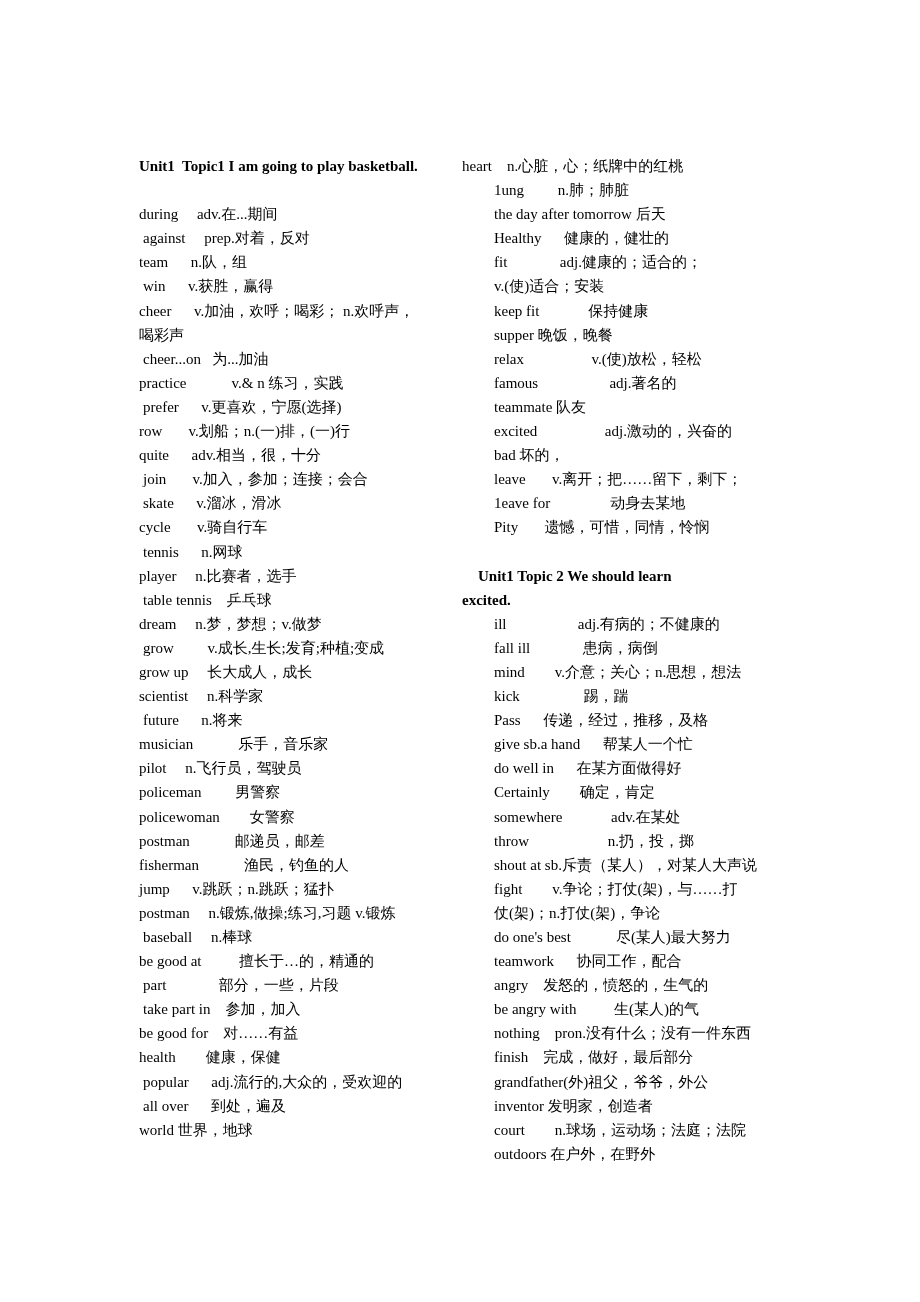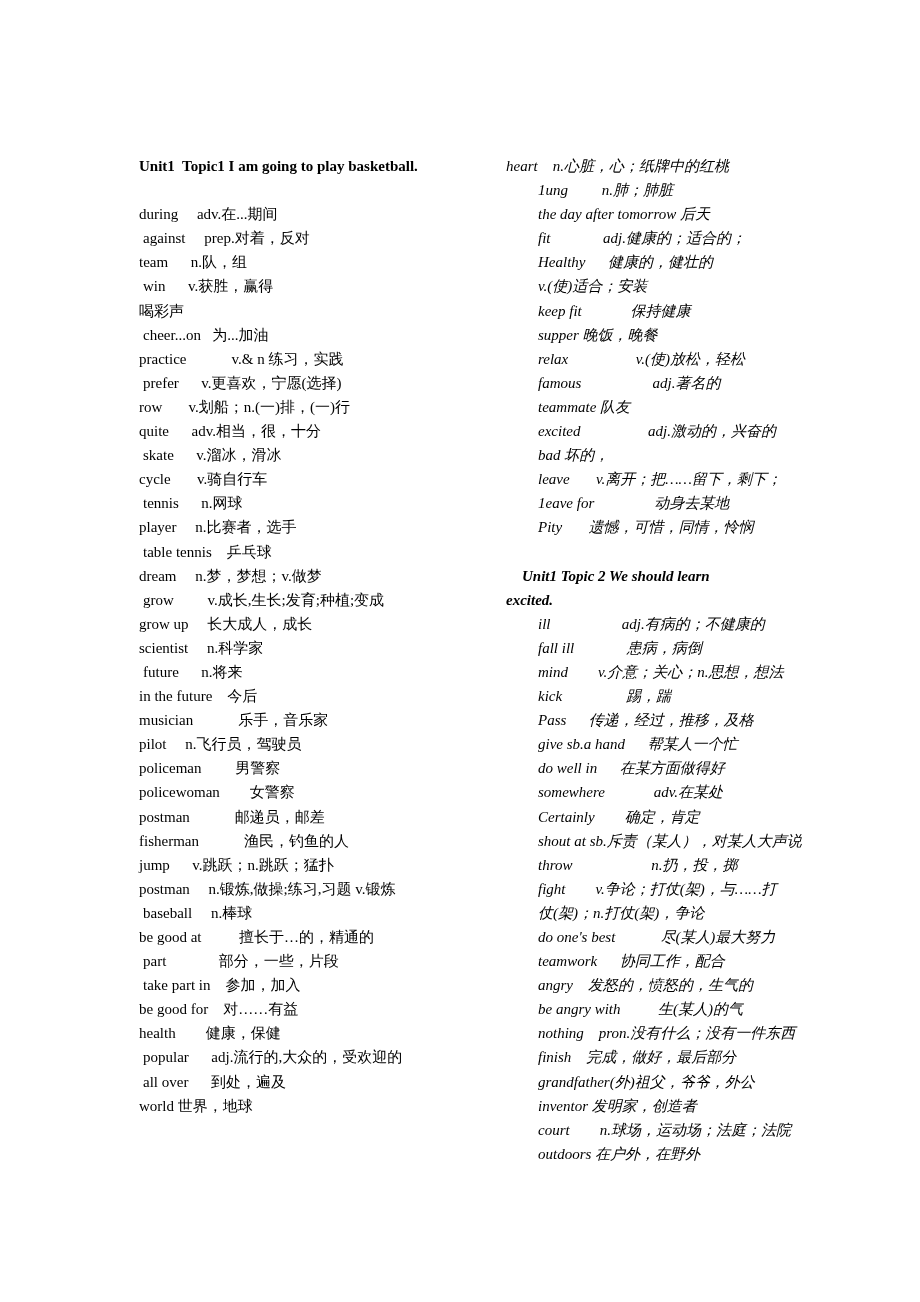--- a/index.html
+++ b/index.html
@@ -1,57 +1,58 @@
 <!DOCTYPE html>
 <html><head>
 <meta charset="utf-8">
 <style>
   html, body { margin: 0; padding: 0; background: #ffffff; }
   body { width: 920px; height: 1302px; position: relative; overflow: hidden;
          font-family: "Liberation Serif", "DejaVu Serif", serif; color: #000; }
   .page { position: absolute; left: 0; top: 0; width: 920px; height: 1302px; margin-top: 40px; }
   .col { position: absolute; top: 114px; font-size: 15px; line-height: 24.1px; }
   .col-left { left: 139px; width: 320px; }
-  .col-right { left: 506px; width: 320px; font-style: italic; }
+  .col-right { left: 462px; width: 320px; }
   .line { white-space: pre; height: 24.1px; }
   .heading { font-weight: bold; }
   .ind1 { padding-left: 4px; }
   .ind-r { padding-left: 32px; }
   .ind-h { padding-left: 16px; }
   .blank { height: 24.1px; }
 </style>
 </head>
 <body>
 
 <div class="page">
   <div class="col col-left">
     <div class="line heading">Unit1  Topic1 I am going to play basketball.</div>
     <div class="blank"></div>
     <div id="left-list">
         <div class="line"><span>during</span><span>     </span><span>adv.在...期间</span></div>
         <div class="line ind1"><span>against</span><span>     </span><span>prep.对着，反对</span></div>
         <div class="line"><span>team</span><span>      </span><span>n.队，组</span></div>
         <div class="line ind1"><span>win</span><span>      </span><span>v.获胜，赢得</span></div>
+        <div class="line"><span>cheer</span><span>      </span><span>v.加油，欢呼；喝彩； n.欢呼声，</span></div>
         <div class="line"><span></span><span></span><span>喝彩声</span></div>
         <div class="line ind1"><span>cheer...on</span><span>   </span><span>为...加油</span></div>
         <div class="line"><span>practice</span><span>            </span><span>v.&amp; n 练习，实践</span></div>
         <div class="line ind1"><span>prefer</span><span>      </span><span>v.更喜欢，宁愿(选择)</span></div>
         <div class="line"><span>row</span><span>       </span><span>v.划船；n.(一)排，(一)行</span></div>
         <div class="line"><span>quite</span><span>      </span><span>adv.相当，很，十分</span></div>
+        <div class="line ind1"><span>join</span><span>       </span><span>v.加入，参加；连接；会合</span></div>
         <div class="line ind1"><span>skate</span><span>      </span><span>v.溜冰，滑冰</span></div>
         <div class="line"><span>cycle</span><span>       </span><span>v.骑自行车</span></div>
         <div class="line ind1"><span>tennis</span><span>      </span><span>n.网球</span></div>
         <div class="line"><span>player</span><span>     </span><span>n.比赛者，选手</span></div>
         <div class="line ind1"><span>table tennis</span><span>    </span><span>乒乓球</span></div>
         <div class="line"><span>dream</span><span>     </span><span>n.梦，梦想；v.做梦</span></div>
         <div class="line ind1"><span>grow</span><span>         </span><span>v.成长,生长;发育;种植;变成</span></div>
         <div class="line"><span>grow up</span><span>     </span><span>长大成人，成长</span></div>
         <div class="line"><span>scientist</span><span>     </span><span>n.科学家</span></div>
         <div class="line ind1"><span>future</span><span>      </span><span>n.将来</span></div>
-        <div class="line"><span>in the future</span><span>    </span><span>今后</span></div>
         <div class="line"><span>musician</span><span>            </span><span>乐手，音乐家</span></div>
         <div class="line"><span>pilot</span><span>     </span><span>n.飞行员，驾驶员</span></div>
         <div class="line"><span>policeman</span><span>         </span><span>男警察</span></div>
         <div class="line"><span>policewoman</span><span>        </span><span>女警察</span></div>
         <div class="line"><span>postman</span><span>            </span><span>邮递员，邮差</span></div>
         <div class="line"><span>fisherman</span><span>            </span><span>渔民，钓鱼的人</span></div>
         <div class="line"><span>jump</span><span>      </span><span>v.跳跃；n.跳跃；猛扑</span></div>
         <div class="line"><span>postman</span><span>     </span><span>n.锻炼,做操;练习,习题 v.锻炼</span></div>
         <div class="line ind1"><span>baseball</span><span>     </span><span>n.棒球</span></div>
         <div class="line"><span>be good at</span><span>          </span><span>擅长于…的，精通的</span></div>
@@ -63,22 +64,22 @@
         <div class="line ind1"><span>all over</span><span>      </span><span>到处，遍及</span></div>
         <div class="line"><span>world</span><span> </span><span>世界，地球</span></div>
       </div>
   </div>
 
   <div class="col col-right">
     <div id="right-list-1">
         <div class="line"><span>heart</span><span>    </span><span>n.心脏，心；纸牌中的红桃</span></div>
         <div class="line ind-r"><span>1ung</span><span>         </span><span>n.肺；肺脏</span></div>
         <div class="line ind-r"><span>the day after tomorrow</span><span> </span><span>后天</span></div>
+        <div class="line ind-r"><span>Healthy</span><span>      </span><span>健康的，健壮的</span></div>
         <div class="line ind-r"><span>fit</span><span>              </span><span>adj.健康的；适合的；</span></div>
-        <div class="line ind-r"><span>Healthy</span><span>      </span><span>健康的，健壮的</span></div>
         <div class="line ind-r"><span></span><span></span><span>v.(使)适合；安装</span></div>
         <div class="line ind-r"><span>keep fit</span><span>             </span><span>保持健康</span></div>
         <div class="line ind-r"><span>supper</span><span> </span><span>晚饭，晚餐</span></div>
         <div class="line ind-r"><span>relax</span><span>                  </span><span>v.(使)放松，轻松</span></div>
         <div class="line ind-r"><span>famous</span><span>                   </span><span>adj.著名的</span></div>
         <div class="line ind-r"><span>teammate</span><span> </span><span>队友</span></div>
         <div class="line ind-r"><span>excited</span><span>                  </span><span>adj.激动的，兴奋的</span></div>
         <div class="line ind-r"><span>bad</span><span> </span><span>坏的，</span></div>
         <div class="line ind-r"><span>leave</span><span>       </span><span>v.离开；把……留下，剩下；</span></div>
         <div class="line ind-r"><span>1eave for</span><span>                </span><span>动身去某地</span></div>
@@ -88,24 +89,24 @@
     <div class="line heading ind-h">Unit1 Topic 2 We should learn</div>
     <div class="line heading">excited.</div>
     <div id="right-list-2">
         <div class="line ind-r"><span>ill</span><span>                   </span><span>adj.有病的；不健康的</span></div>
         <div class="line ind-r"><span>fall ill</span><span>              </span><span>患病，病倒</span></div>
         <div class="line ind-r"><span>mind</span><span>        </span><span>v.介意；关心；n.思想，想法</span></div>
         <div class="line ind-r"><span>kick</span><span>                 </span><span>踢，踹</span></div>
         <div class="line ind-r"><span>Pass</span><span>      </span><span>传递，经过，推移，及格</span></div>
         <div class="line ind-r"><span>give sb.a hand</span><span>      </span><span>帮某人一个忙</span></div>
         <div class="line ind-r"><span>do well in</span><span>      </span><span>在某方面做得好</span></div>
+        <div class="line ind-r"><span>Certainly</span><span>        </span><span>确定，肯定</span></div>
         <div class="line ind-r"><span>somewhere</span><span>             </span><span>adv.在某处</span></div>
-        <div class="line ind-r"><span>Certainly</span><span>        </span><span>确定，肯定</span></div>
+        <div class="line ind-r"><span>throw</span><span>                     </span><span>n.扔，投，掷</span></div>
         <div class="line ind-r"><span>shout at sb.</span><span></span><span>斥责（某人），对某人大声说</span></div>
-        <div class="line ind-r"><span>throw</span><span>                     </span><span>n.扔，投，掷</span></div>
         <div class="line ind-r"><span>fight</span><span>        </span><span>v.争论；打仗(架)，与……打</span></div>
         <div class="line ind-r"><span></span><span></span><span>仗(架)；n.打仗(架)，争论</span></div>
         <div class="line ind-r"><span>do one's best</span><span>            </span><span>尽(某人)最大努力</span></div>
         <div class="line ind-r"><span>teamwork</span><span>      </span><span>协同工作，配合</span></div>
         <div class="line ind-r"><span>angry</span><span>    </span><span>发怒的，愤怒的，生气的</span></div>
         <div class="line ind-r"><span>be angry with</span><span>          </span><span>生(某人)的气</span></div>
         <div class="line ind-r"><span>nothing</span><span>    </span><span>pron.没有什么；没有一件东西</span></div>
         <div class="line ind-r"><span>finish</span><span>    </span><span>完成，做好，最后部分</span></div>
         <div class="line ind-r"><span>grandfather</span><span></span><span>(外)祖父，爷爷，外公</span></div>
         <div class="line ind-r"><span>inventor</span><span> </span><span>发明家，创造者</span></div>

